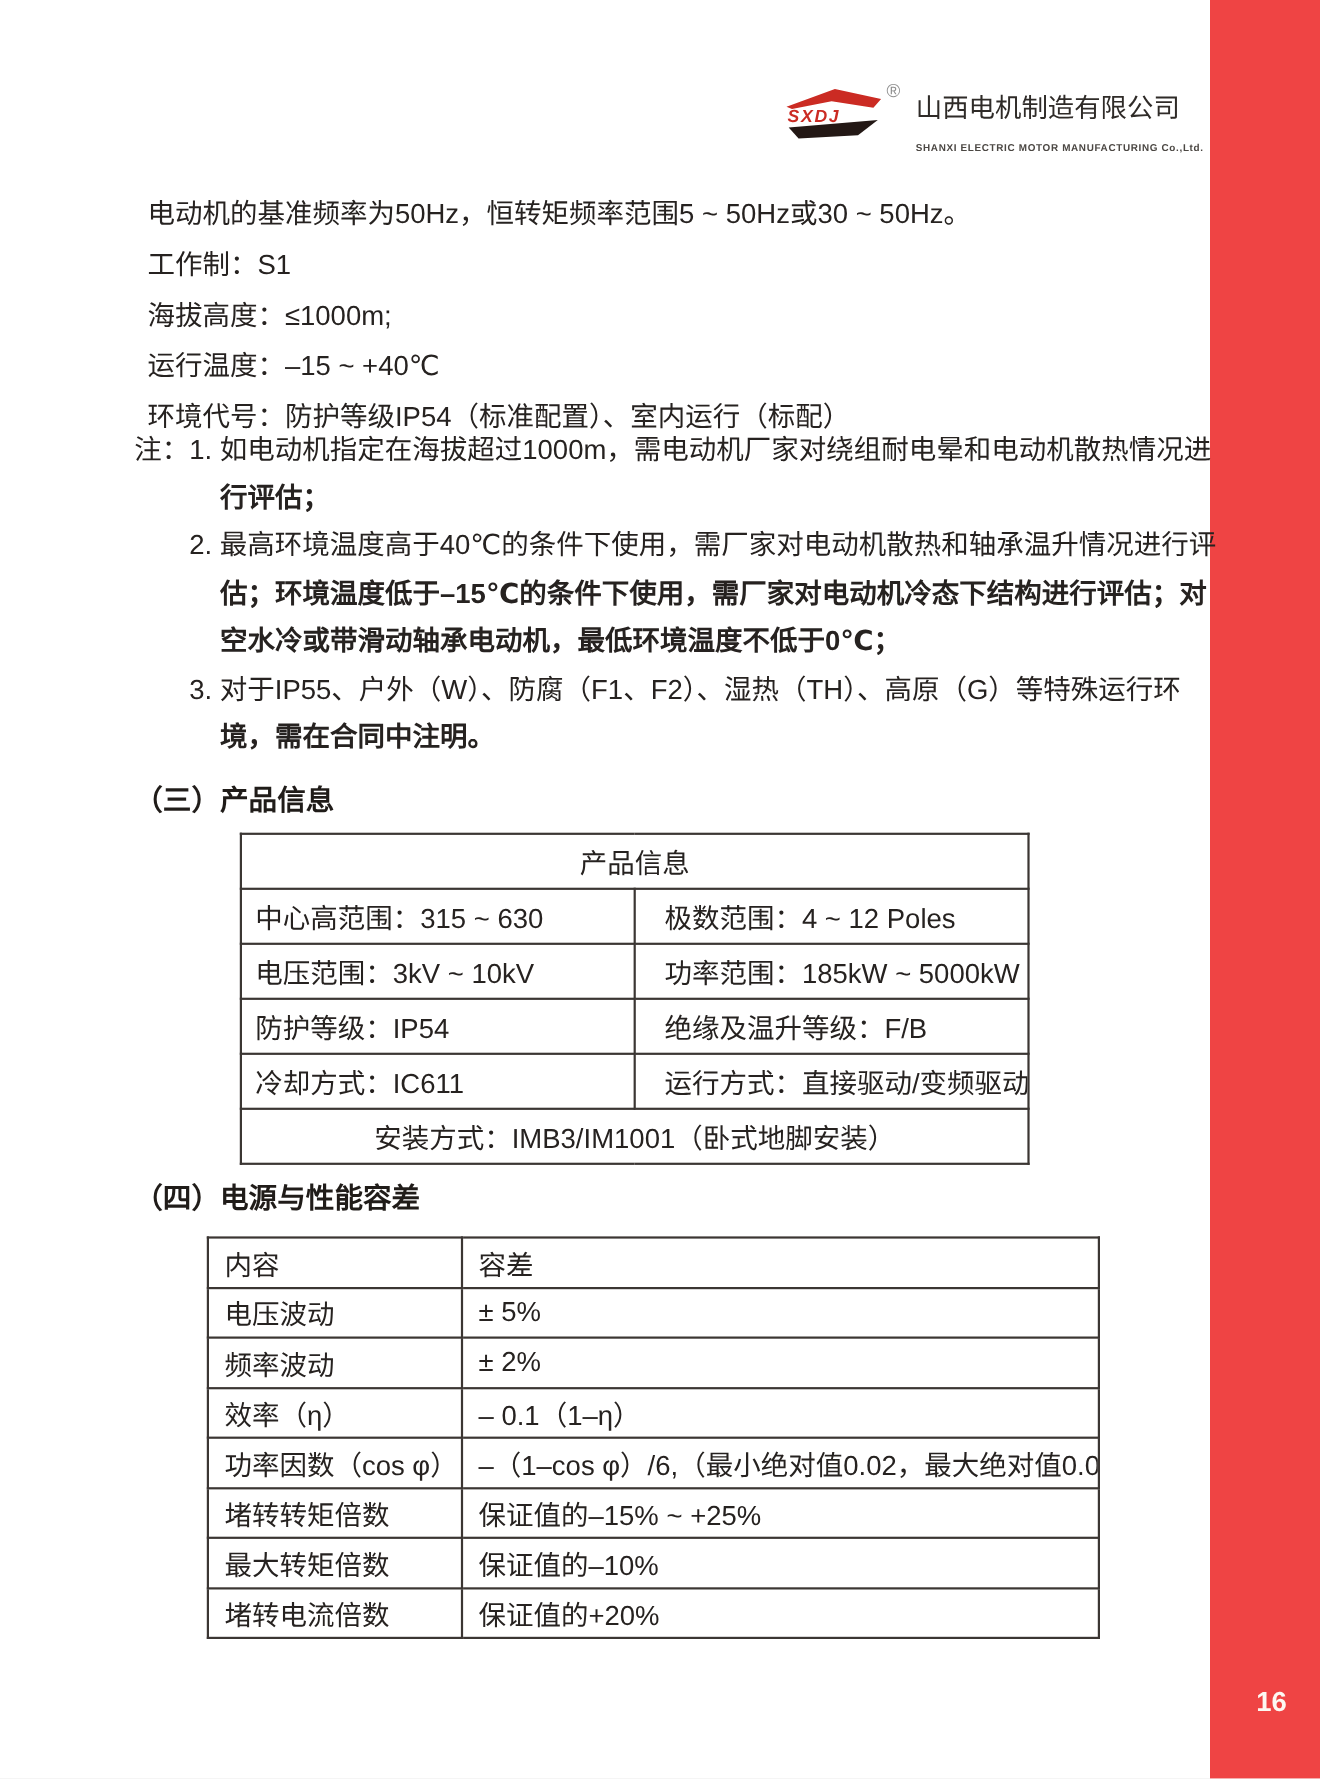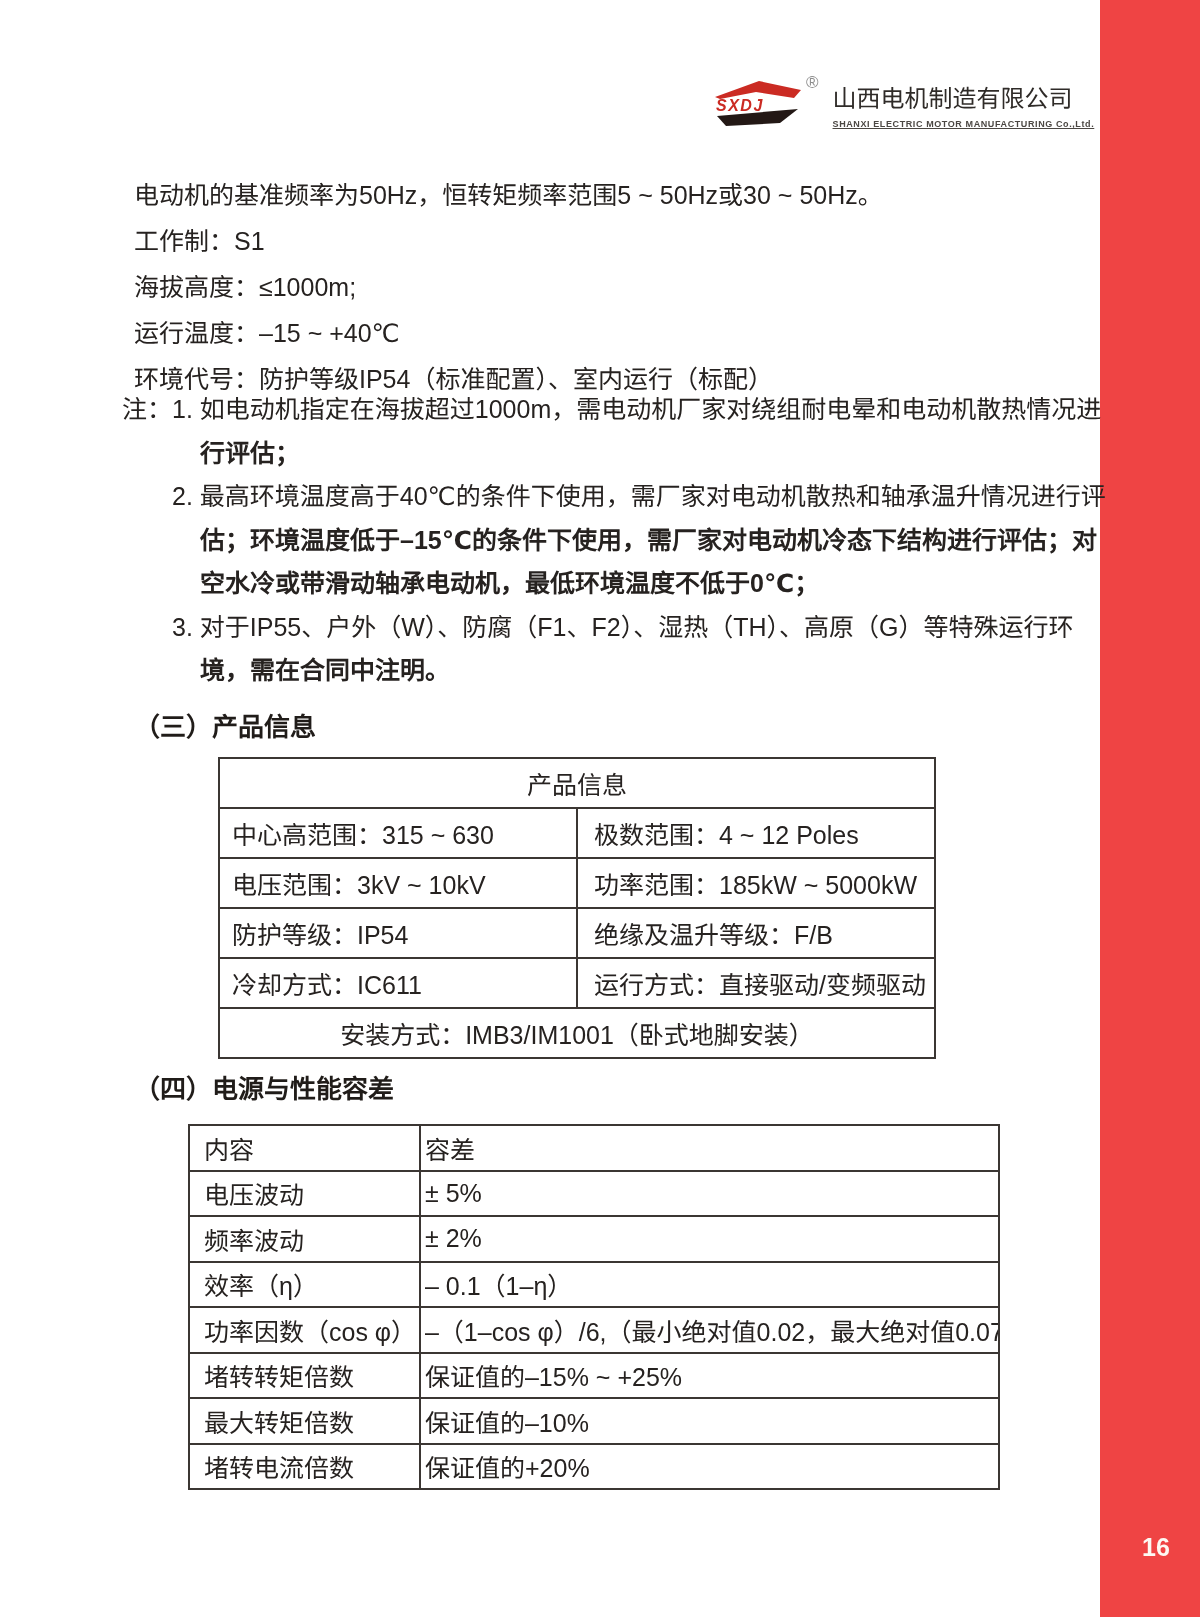--- a/index.html
+++ b/index.html
@@ -21,51 +21,51 @@
   
   .logo-block { position:absolute; left:714px; top:80px; display:flex; align-items:flex-start; }
   .logo-mark { width:88px; height:48px; }
   .reg { color:#8e8e8e; font-size:17px; line-height:1; margin:-6px 4px 0 4px; }
   .company { margin-left:10px; margin-top:6px; width:212px; }
   .company-cn {
     font-size:24px; color:#2f2b28; letter-spacing:0px; line-height:1.1;
     white-space:nowrap; font-weight:500;text-align:right;
   }
   .company-en {
-    font-size:9px; color:#4b4743; letter-spacing:0.6px; margin-top:7px;
-    white-space:nowrap; font-weight:bold;text-decoration:underline;
+    font-size:9px; color:#4b4743; letter-spacing:0.6px; margin-top:17px;
+    white-space:nowrap; font-weight:bold;
   }
   
   .intro { position:absolute; left:134px; top:172px; font-size:25px; }
   .intro div { height:46px; line-height:46px; white-space:nowrap; }
   .notes { position:absolute; left:122px; top:388px; font-size:25px; }
   .notes div { height:43.5px; line-height:43.5px; white-space:nowrap; }
   .notes .i1 { margin-left:50px; }
   .notes .i2 { margin-left:78px;font-weight:bold; }
   .sec-heading {
     position:absolute; left:122px; font-size:26px; font-weight:bold;
-    color:#201c19; white-space:nowrap;margin-left:12px;
+    color:#201c19; white-space:nowrap;
   }
   .h3 { top:706px; }
   .h4 { top:1068px; }
   
   table { border-collapse:collapse; position:absolute; table-layout:fixed; }
   td {
     border:2px solid #3b3633; font-size:25px; color:#262220;
     vertical-align:middle; overflow:hidden; white-space:nowrap;
   }
   .t1 { left:218px; top:757px; width:718px; }
   .t1 tr { height:50px; }
   .t1 td.c1 { width:370px; padding-left:12px; }
-  .t1 td.c2 { width:348px; padding-left:16px;margin-top:40px; }
+  .t1 td.c2 { width:348px; padding-left:26px;margin-top:40px; }
   .t1 .center td { text-align:center; padding-left:0; }
   .t2 { left:188px; top:1124px; width:812px; }
   .t2 tr { height:45.5px; }
   .t2 td.c1 { width:219px; padding-left:14px; }
-  .t2 td.c2 { width:549px; padding-left:4px; }
+  .t2 td.c2 { width:549px; padding-left:14px; }
 </style>
 </head>
 <body>
 
 <div class="page">
 
   <div class="sidebar">
     <div class="page-num">16</div>
   </div>
 

